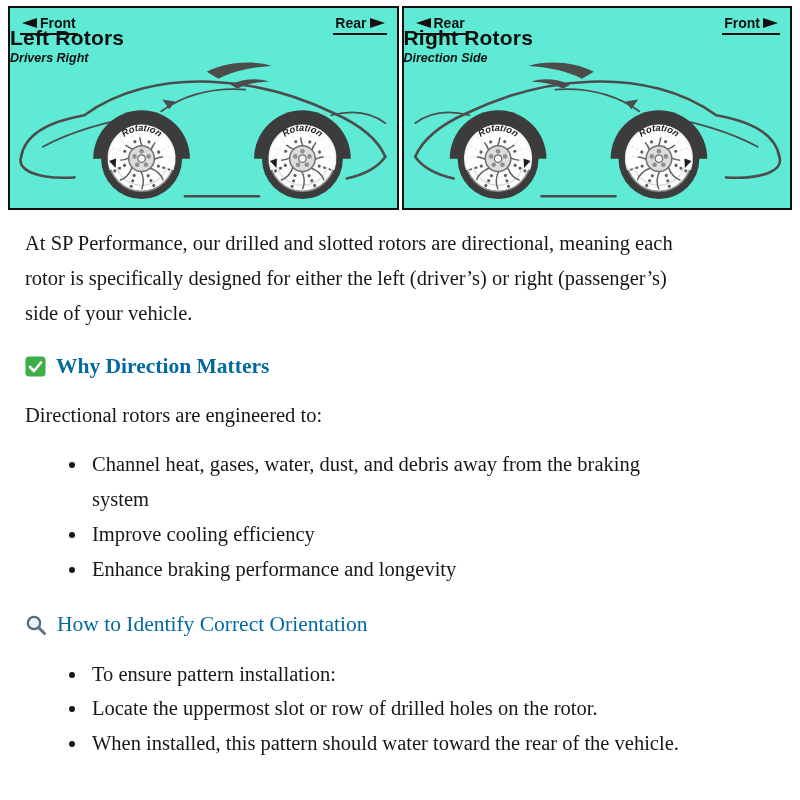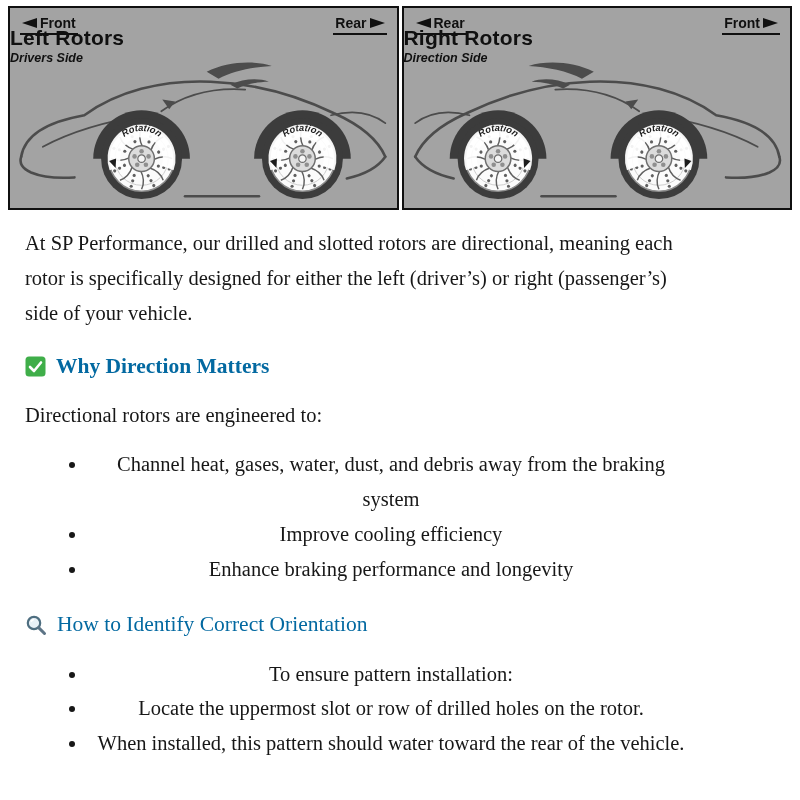--- a/index.html
+++ b/index.html
@@ -6,42 +6,42 @@
   html,body { width:800px; height:800px; }
   body {
     background:#ffffff;
     overflow:hidden;
     font-family:"Liberation Serif", serif;
     color:#171717;
   }
 
   
   .diagram { display:flex; gap:3px; margin:6px 8px 0 8px; }
-  .panel { flex:1; border:2.5px solid #101010; background:#a3a3a3; }
+  .panel { flex:1; border:2.5px solid #101010; background:#5eead4; }
   .panel-header { position:relative; height:50px; font-family:"Liberation Sans", sans-serif; color:#101010; }
   .panel-titles { padding-top:18px; }
   .panel-title { font-size:21px; font-weight:bold; letter-spacing:.2px; }
   .panel-subtitle { font-size:12.5px; font-weight:bold; font-style:italic; margin-top:1px; }
   .dir { position:absolute; top:7px; display:flex; align-items:center; gap:3px;
          border-bottom:2.5px solid #101010; padding:0 2px 2px 2px;
          font-weight:bold; font-size:14px; }
   .dir-left { left:10px; } .dir-right { right:10px; }
   .tri { width:0; height:0; border-top:5.5px solid transparent; border-bottom:5.5px solid transparent; }
   .tri-left  { border-right:15px solid #101010; }
   .tri-right { border-left:15px solid #101010; }
   .car-svg { display:block; width:100%; height:150px; }
   .defs-holder { position:absolute; width:0; height:0; overflow:hidden; }
 
   
   .content { padding:16px 37px 0 25px; }
   .content p { font-size:20.5px; line-height:1.7; max-width:665px; }
   h2 { font-size:21.5px; margin:22px 0 18px 0; display:flex; align-items:center; gap:10px; color:#0369a1; }
   h2 .h-txt { line-height:1.3; }
   h2.h-reg { font-weight:normal; }
-  ul { margin:14px 4px 24px 0; padding-left:63px; max-width:665px;text-align:center; }
+  ul { margin:14px 4px 24px 0; padding-left:63px; max-width:665px; }
   li { font-size:20.5px; line-height:1.7; padding-left:4px; }
   .icon { flex:0 0 auto; display:inline-block; }
 </style>
 </head>
 <body>
 
 <svg class="defs-holder" aria-hidden="true">
   <defs>
     <g id="slotRow">
       <path d="M1,-12 C-2,-18 -3,-25 0,-31" fill="none" stroke="#5f5f5f" stroke-width="1.5"></path>
@@ -90,21 +90,21 @@
 <div class="diagram">
 
   <div class="panel">
     <div class="panel-header">
       <div class="dir dir-left">
         <span class="tri tri-left"></span>
         <span>Front</span>
       </div>
       <div class="panel-titles">
         <div class="panel-title">Left Rotors</div>
-        <div class="panel-subtitle">Drivers Side</div>
+        <div class="panel-subtitle">Drivers Right</div>
       </div>
       <div class="dir dir-right">
         <span>Rear</span>
         <span class="tri tri-right"></span>
       </div>
     </div>
     <svg class="car-svg" viewBox="0 0 385 152">
       <use href="#carBody"></use>
       <use href="#rotor" transform="translate(130,102)"></use>
       <use href="#rotor" transform="translate(293,102)"></use>

